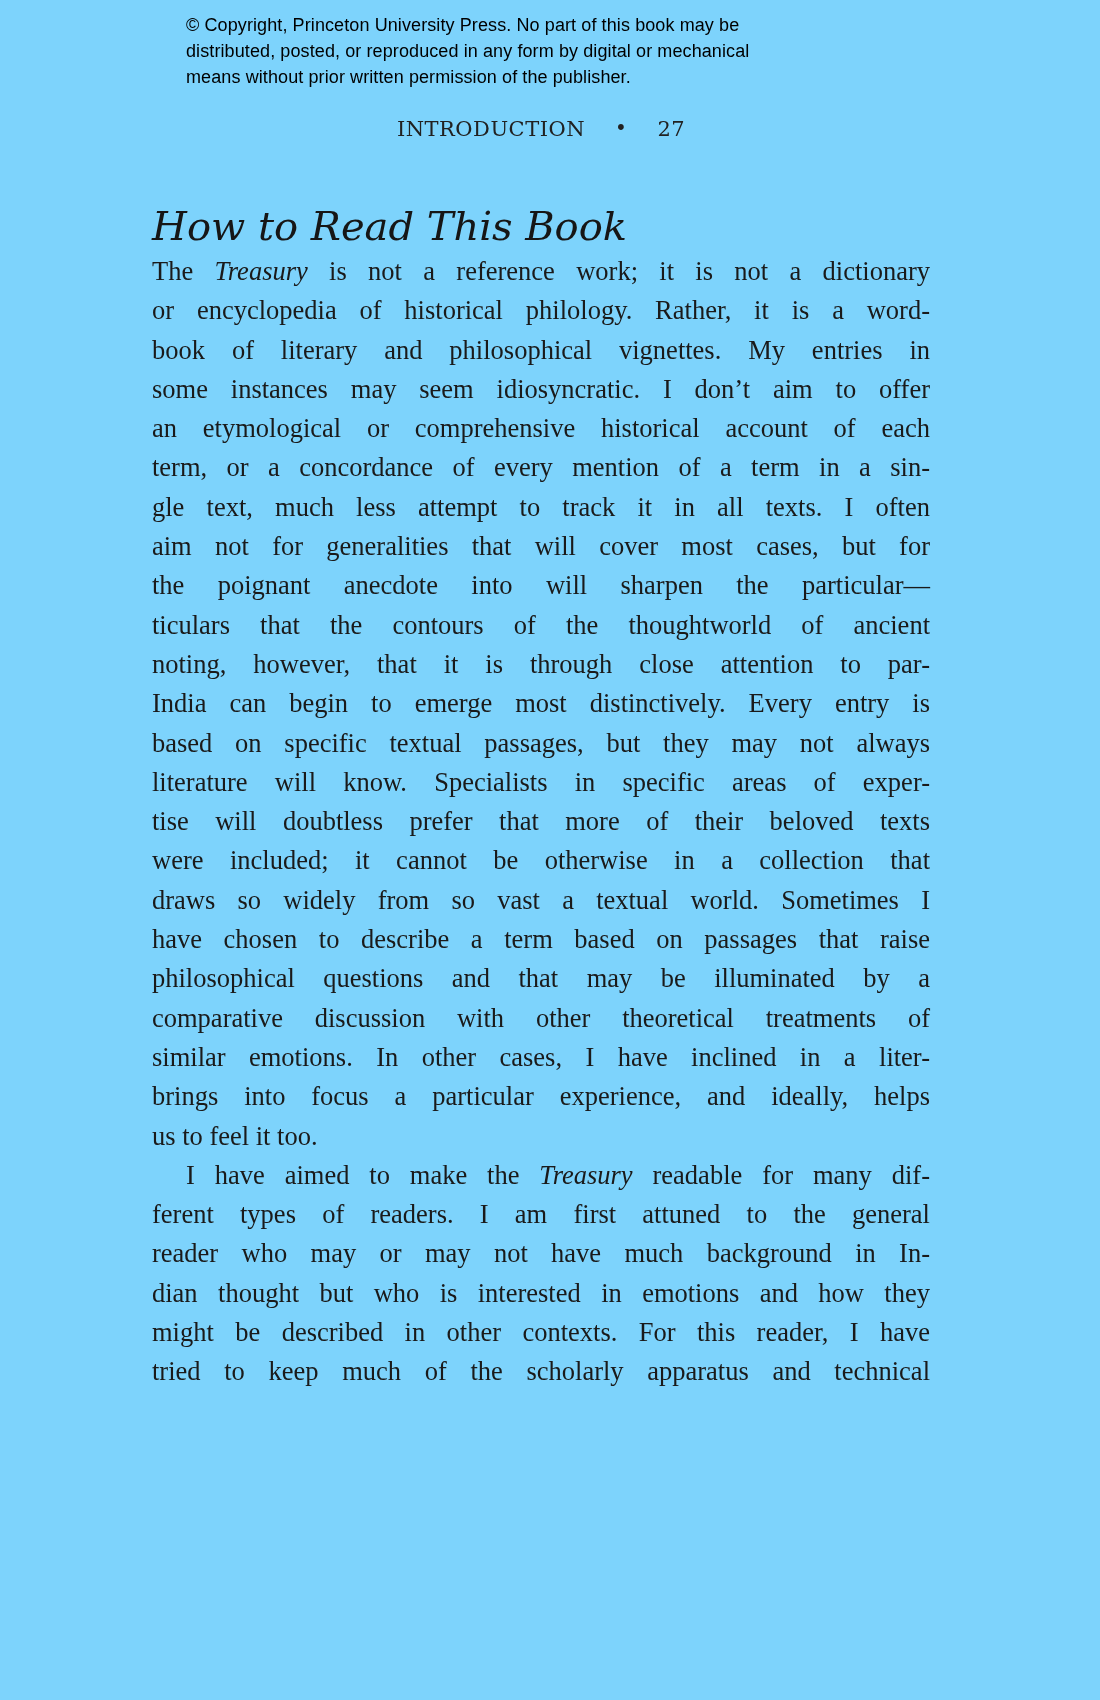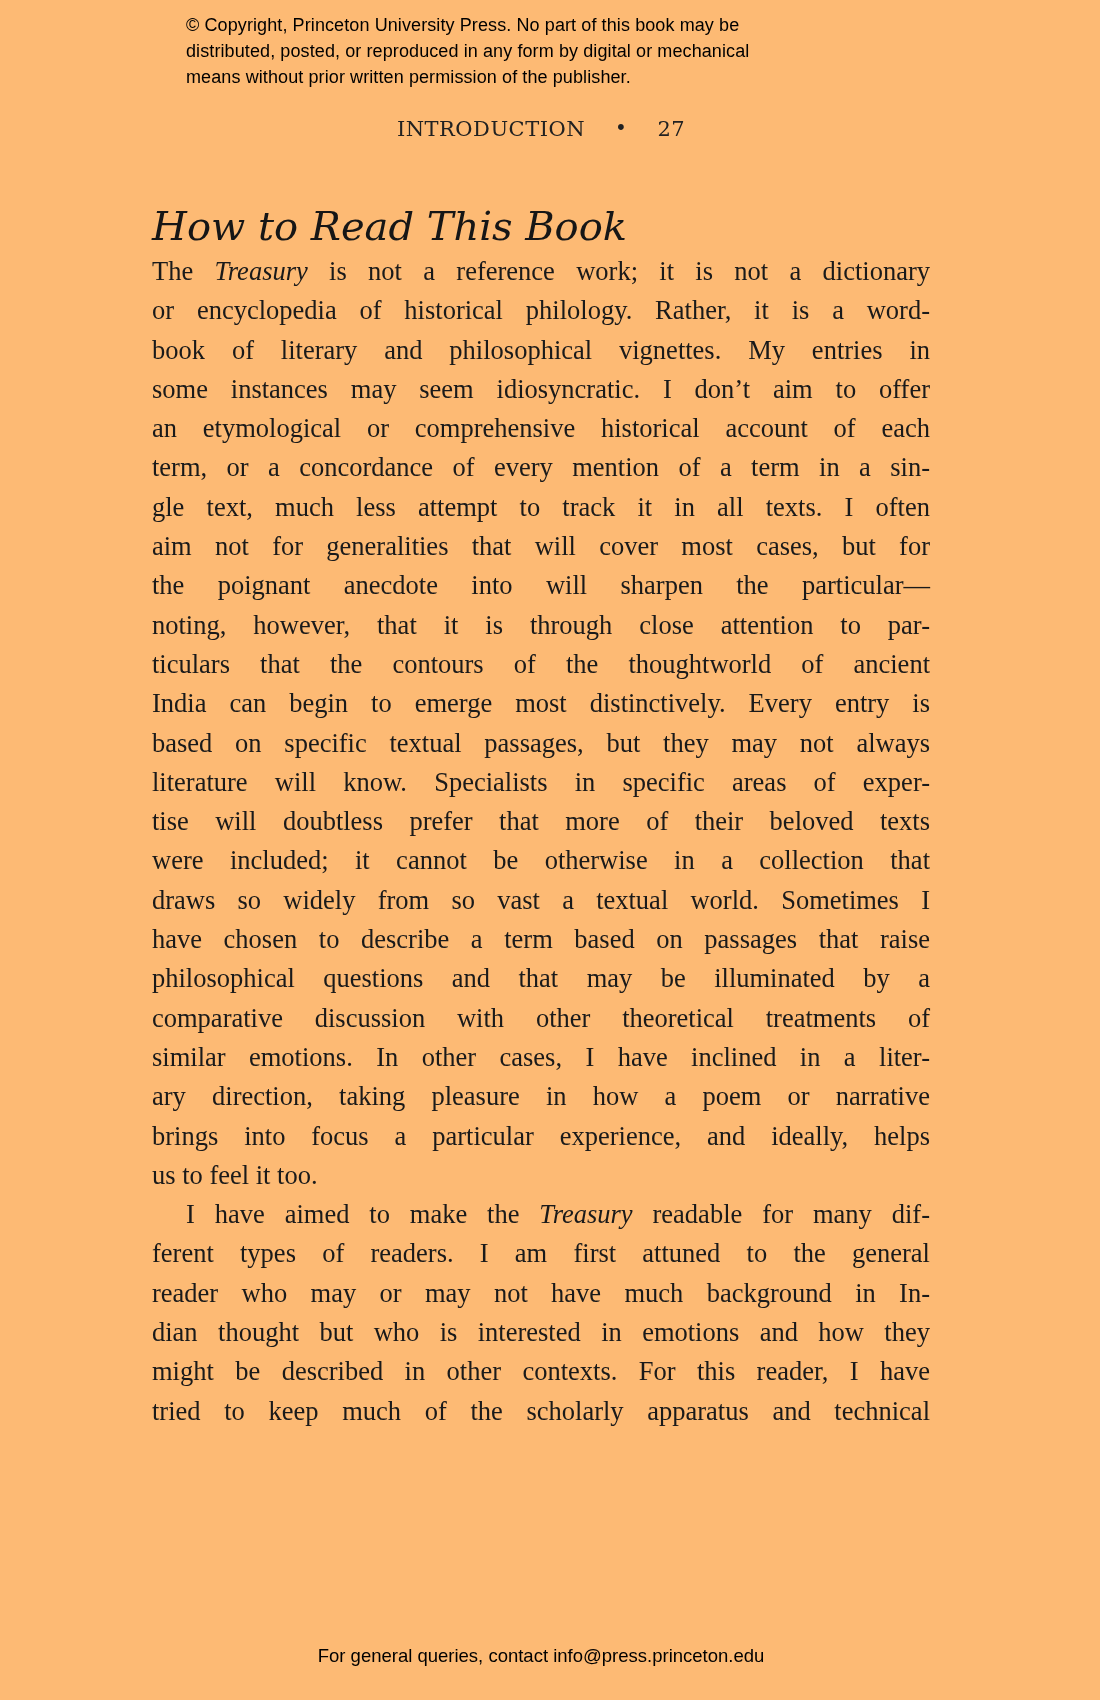--- a/index.html
+++ b/index.html
@@ -4,21 +4,21 @@
 <style>
   html, body {
     margin: 0;
     padding: 0;
     background: #ffffff;
   }
   .page {
     position: relative;
     width: 1100px;
     height: 1700px;
-    background: #fdba74;
+    background: #7dd3fc;
     overflow: hidden;
     font-family: "Liberation Serif", serif;
   }
   .content {
     position: relative;
     margin-left: 152px;
     width: 778px;
   }
   
   .copyright {
@@ -107,41 +107,37 @@
     <div class="body-text">
         <div class="line"><span>The </span><i>Treasury</i><span> is not a reference work; it is not a dictionary</span></div>
         <div class="line"><span>or encyclopedia of historical philology. Rather, it is a word-</span></div>
         <div class="line"><span>book of literary and philosophical vignettes. My entries in</span></div>
         <div class="line"><span>some instances may seem idiosyncratic. I don’t aim to offer</span></div>
         <div class="line"><span>an etymological or comprehensive historical account of each</span></div>
         <div class="line"><span>term, or a concordance of every mention of a term in a sin-</span></div>
         <div class="line"><span>gle text, much less attempt to track it in all texts. I often</span></div>
         <div class="line"><span>aim not for generalities that will cover most cases, but for</span></div>
         <div class="line"><span>the poignant anecdote into will sharpen the particular—</span></div>
+        <div class="line"><span>ticulars that the contours of the thoughtworld of ancient</span></div>
         <div class="line"><span>noting, however, that it is through close attention to par-</span></div>
-        <div class="line"><span>ticulars that the contours of the thoughtworld of ancient</span></div>
         <div class="line"><span>India can begin to emerge most distinctively. Every entry is</span></div>
         <div class="line"><span>based on specific textual passages, but they may not always</span></div>
         <div class="line"><span>literature will know. Specialists in specific areas of exper-</span></div>
         <div class="line"><span>tise will doubtless prefer that more of their beloved texts</span></div>
         <div class="line"><span>were included; it cannot be otherwise in a collection that</span></div>
         <div class="line"><span>draws so widely from so vast a textual world. Sometimes I</span></div>
         <div class="line"><span>have chosen to describe a term based on passages that raise</span></div>
         <div class="line"><span>philosophical questions and that may be illuminated by a</span></div>
         <div class="line"><span>comparative discussion with other theoretical treatments of</span></div>
         <div class="line"><span>similar emotions. In other cases, I have inclined in a liter-</span></div>
-        <div class="line"><span>ary direction, taking pleasure in how a poem or narrative</span></div>
         <div class="line"><span>brings into focus a particular experience, and ideally, helps</span></div>
         <div class="line no-just"><span>us to feel it too.</span></div>
         <div class="line indent"><span>I have aimed to make the </span><i>Treasury</i><span> readable for many dif-</span></div>
         <div class="line"><span>ferent types of readers. I am first attuned to the general</span></div>
         <div class="line"><span>reader who may or may not have much background in In-</span></div>
         <div class="line"><span>dian thought but who is interested in emotions and how they</span></div>
         <div class="line"><span>might be described in other contexts. For this reader, I have</span></div>
         <div class="line"><span>tried to keep much of the scholarly apparatus and technical</span></div>
       </div>
 
   </div>
 
-  <div class="footer">
-    <span>For general queries, contact info@press.princeton.edu</span>
-  </div>
 </div>
 
 </body></html>

